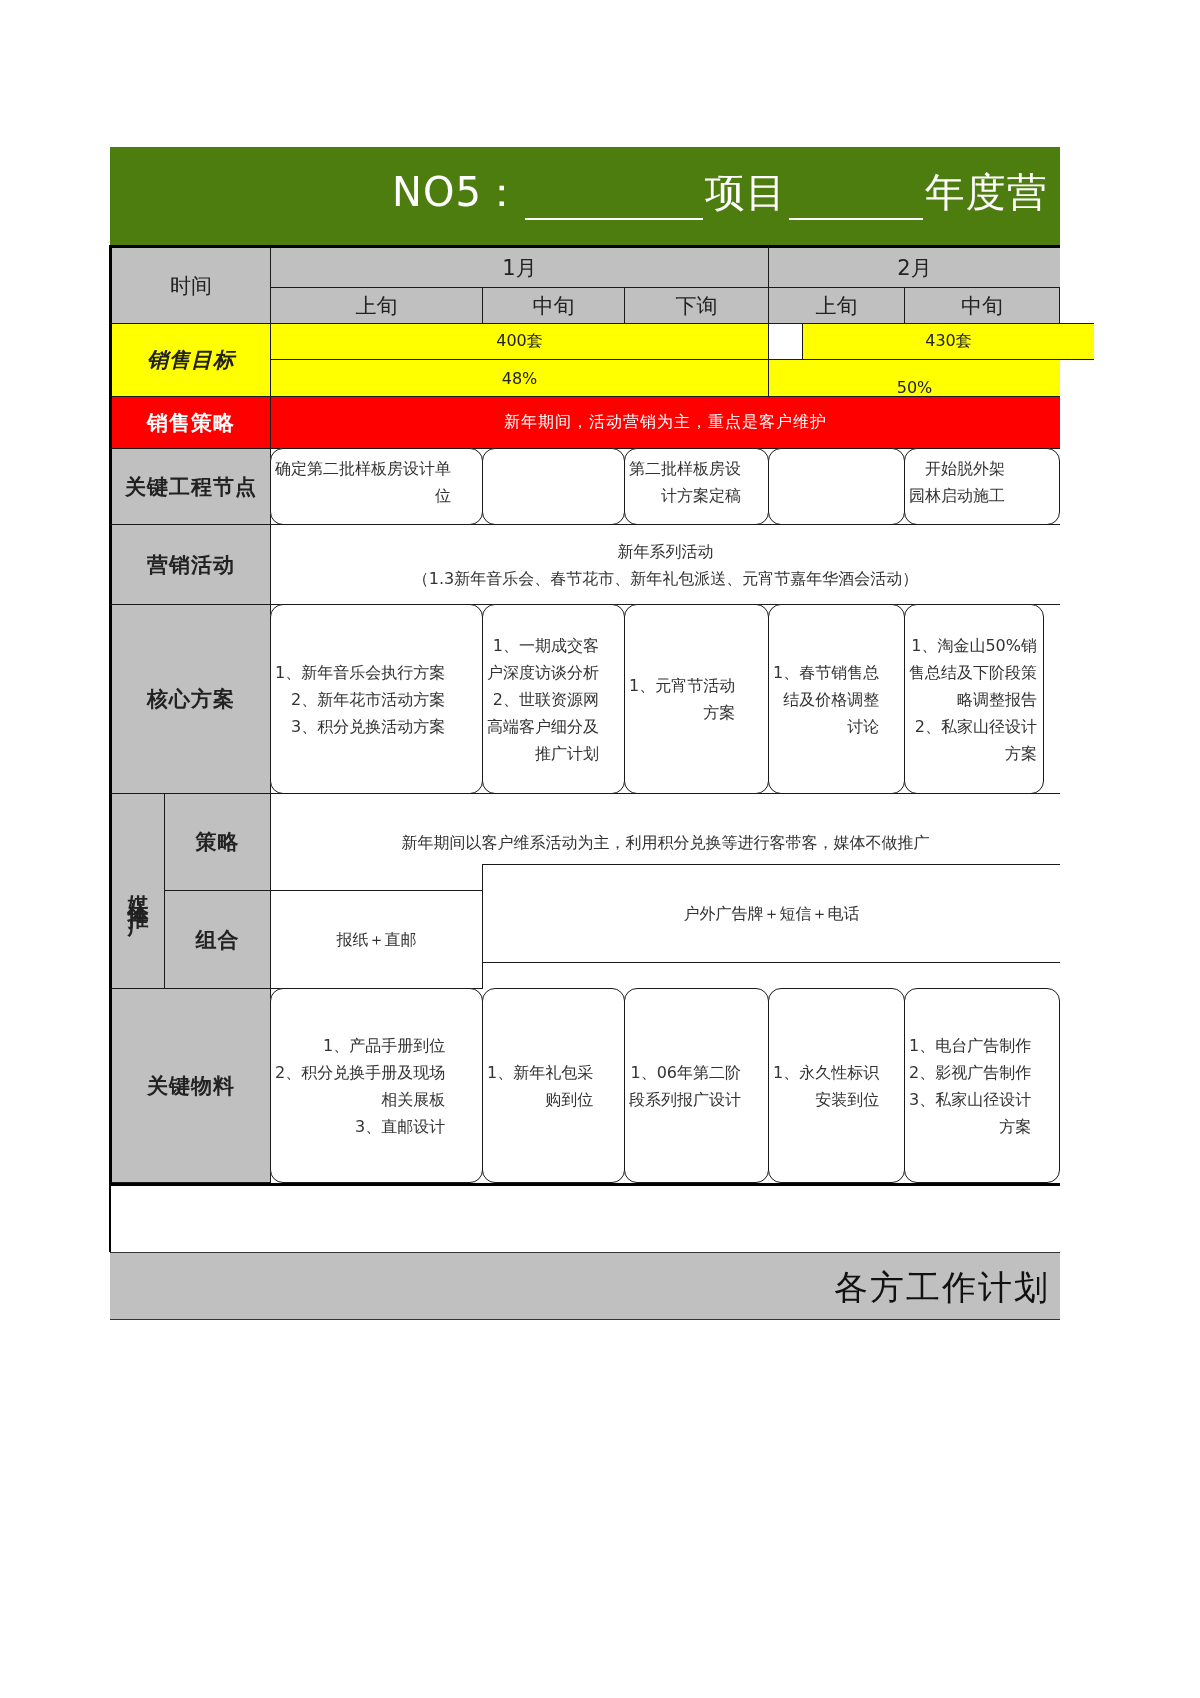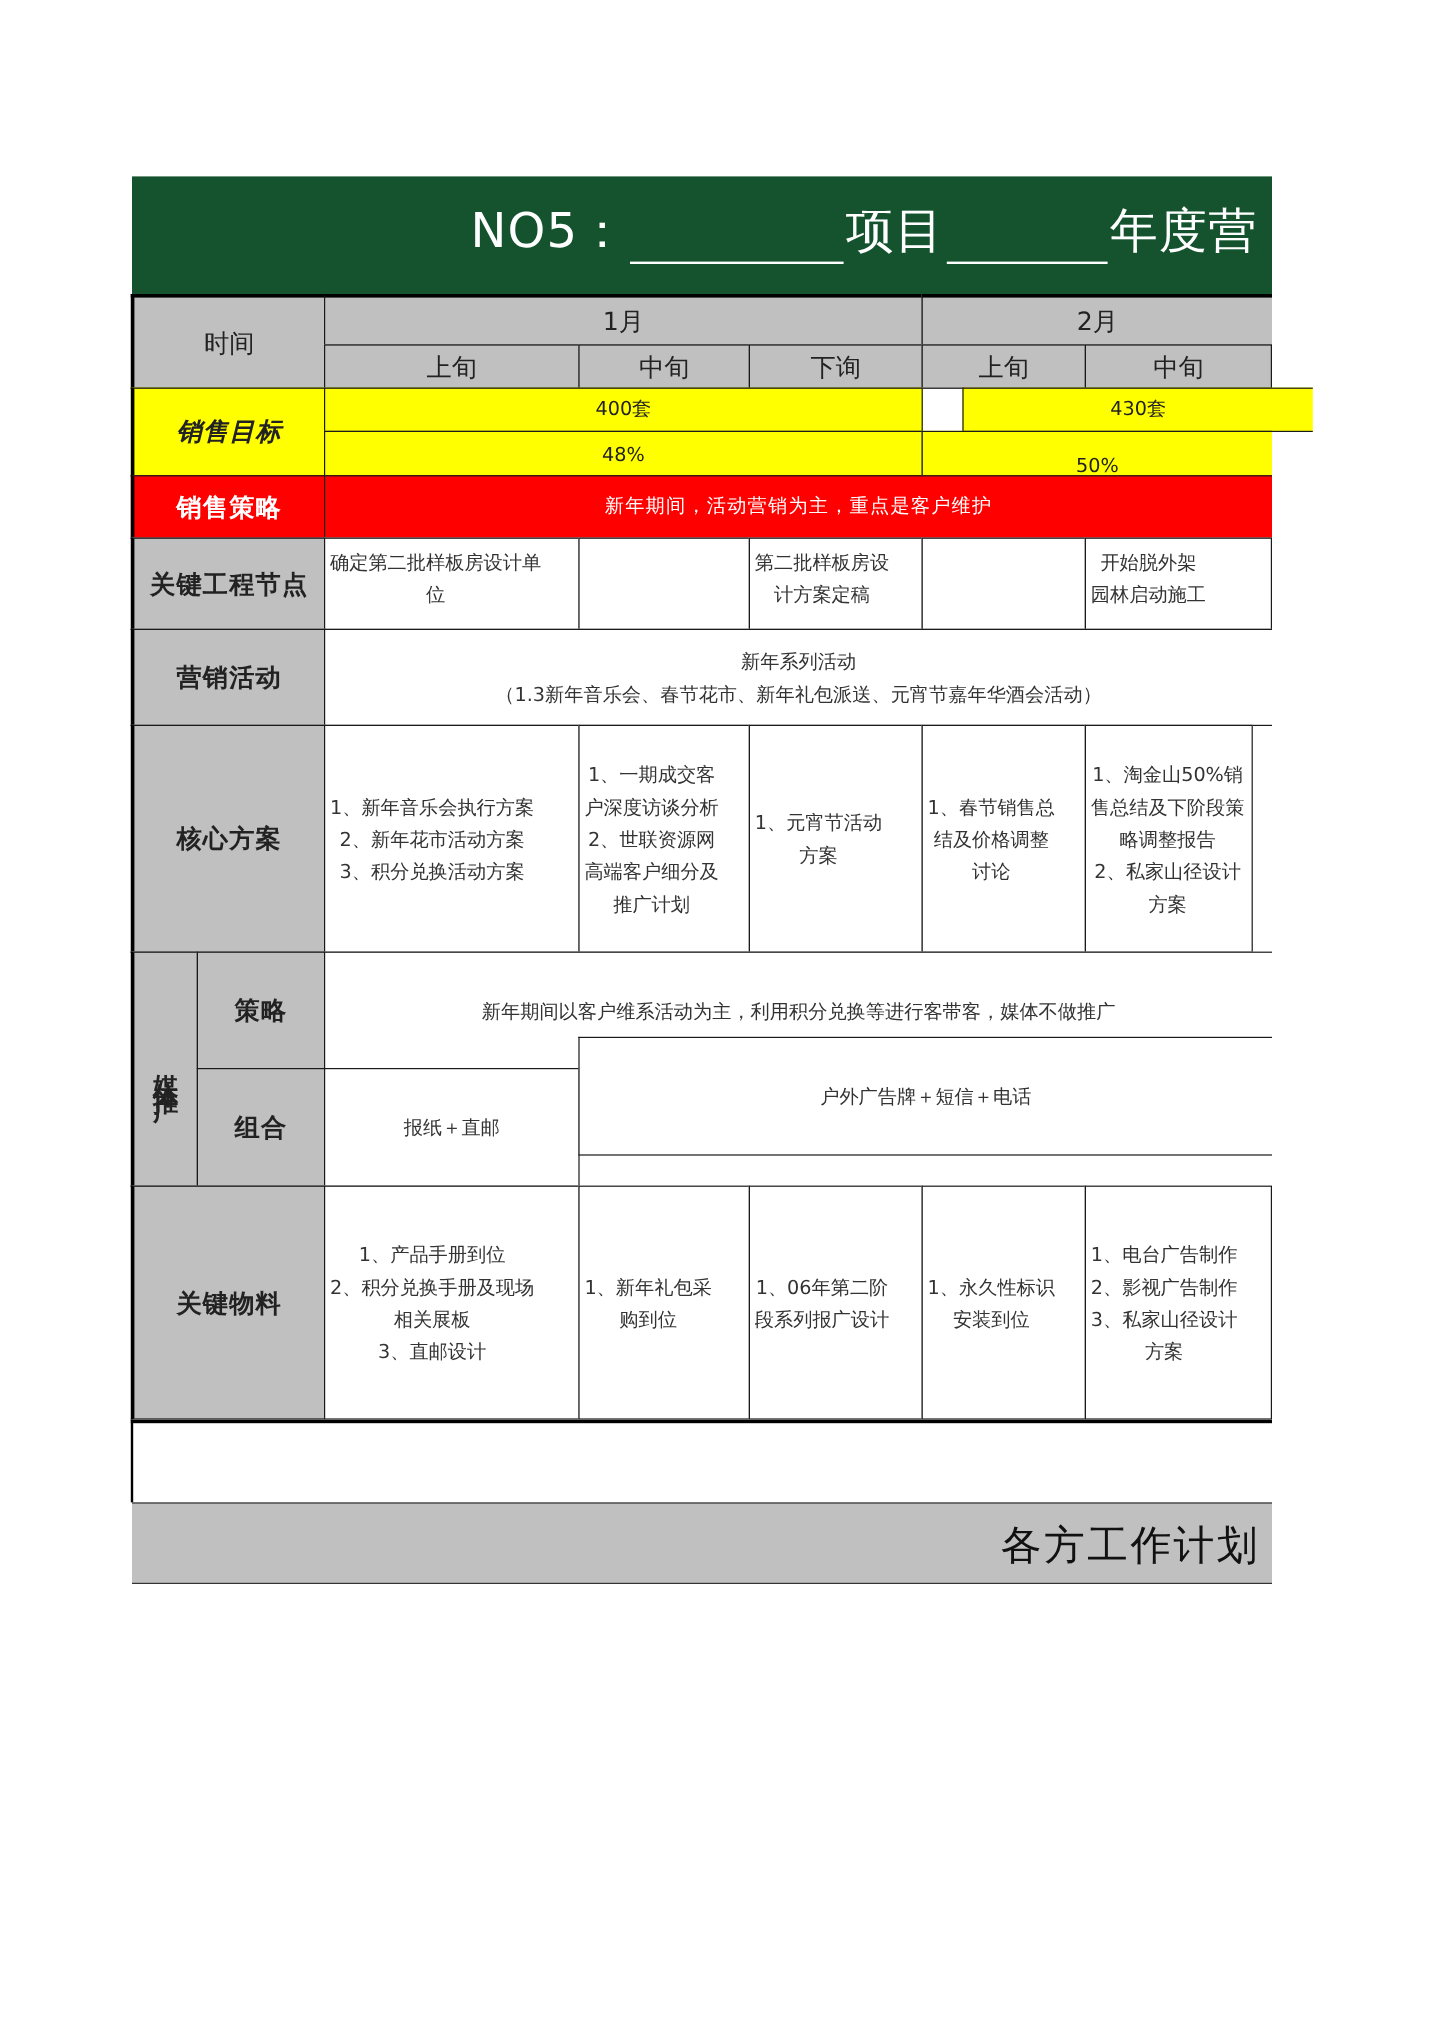--- a/index.html
+++ b/index.html
@@ -1,37 +1,37 @@
 <!DOCTYPE html>
 <html><head>
 <meta charset="utf-8">
 <style>
   html, body { margin: 0; padding: 0; background: #ffffff; }
   body { width: 1200px; height: 1698px; position: relative; overflow: hidden;
          font-family: "DejaVu Sans", "Liberation Sans", sans-serif; color: #222; }
   .title-bar { position: absolute; left: 110px; top: 147px; width: 950px; height: 98px;
-               background: #14532d; overflow: hidden; }
+               background: #4d7c0f; overflow: hidden; }
   .title-text { position: absolute; left: 282px; top: 18px; white-space: nowrap;
                 color: #ffffff; font-size: 40px; letter-spacing: 1px; }
   .title-text .blank { display: inline-block; border-bottom: 2px solid #fff; height: 44px;
                        vertical-align: bottom; margin: 0 2px; }
   .sheet { position: absolute; left: 109px; top: 245px; width: 951px; }
   .cell { position: absolute; box-sizing: border-box; border: 1px solid #1a1a1a;
           display: flex; align-items: center; justify-content: center; text-align: center;
           overflow: hidden; }
   .gray { background: #c0c0c0; }
   .yellow { background: #ffff00; }
   .red { background: #ff0000; color: #fff; }
   .white { background: #ffffff; }
   .lbl { font-size: 21px; font-weight: bold; color: #222; letter-spacing: 1px; }
   .red .lbl { color: #fff; }
   .hdr { font-size: 21px; color: #222; }
   .val { font-size: 16px; color: #222; }
   .txt { font-size: 16px; color: #333; line-height: 27px; }
-  .left { justify-content: flex-start; text-align: center; padding-left: 4px; }
+  .left { justify-content: flex-start; text-align: right; padding-left: 4px; border-radius: 13px; }
   .vtext { writing-mode: vertical-rl; text-orientation: upright; font-size: 21px; font-weight: bold; letter-spacing: 6px; }
   .multiline { white-space: pre-line; }
   .thick-left { border-left: 3px solid #000; }
   .bottom-bar { position: absolute; left: 110px; top: 1252px; width: 950px; height: 68px;
                 background: #c0c0c0; border-bottom: 1px solid #333; border-top: 1px solid #333;
                 box-sizing: border-box; }
   .bottom-bar span { position: absolute; right: 10px; top: 12px; font-size: 34px; color: #111; letter-spacing: 2px; }
   .empty-row { position: absolute; left: 109px; top: 1183px; width: 951px; height: 69px;
                box-sizing: border-box; border-left: 2px solid #000; border-top: 3px solid #000; background: #fff; }
 </style>

